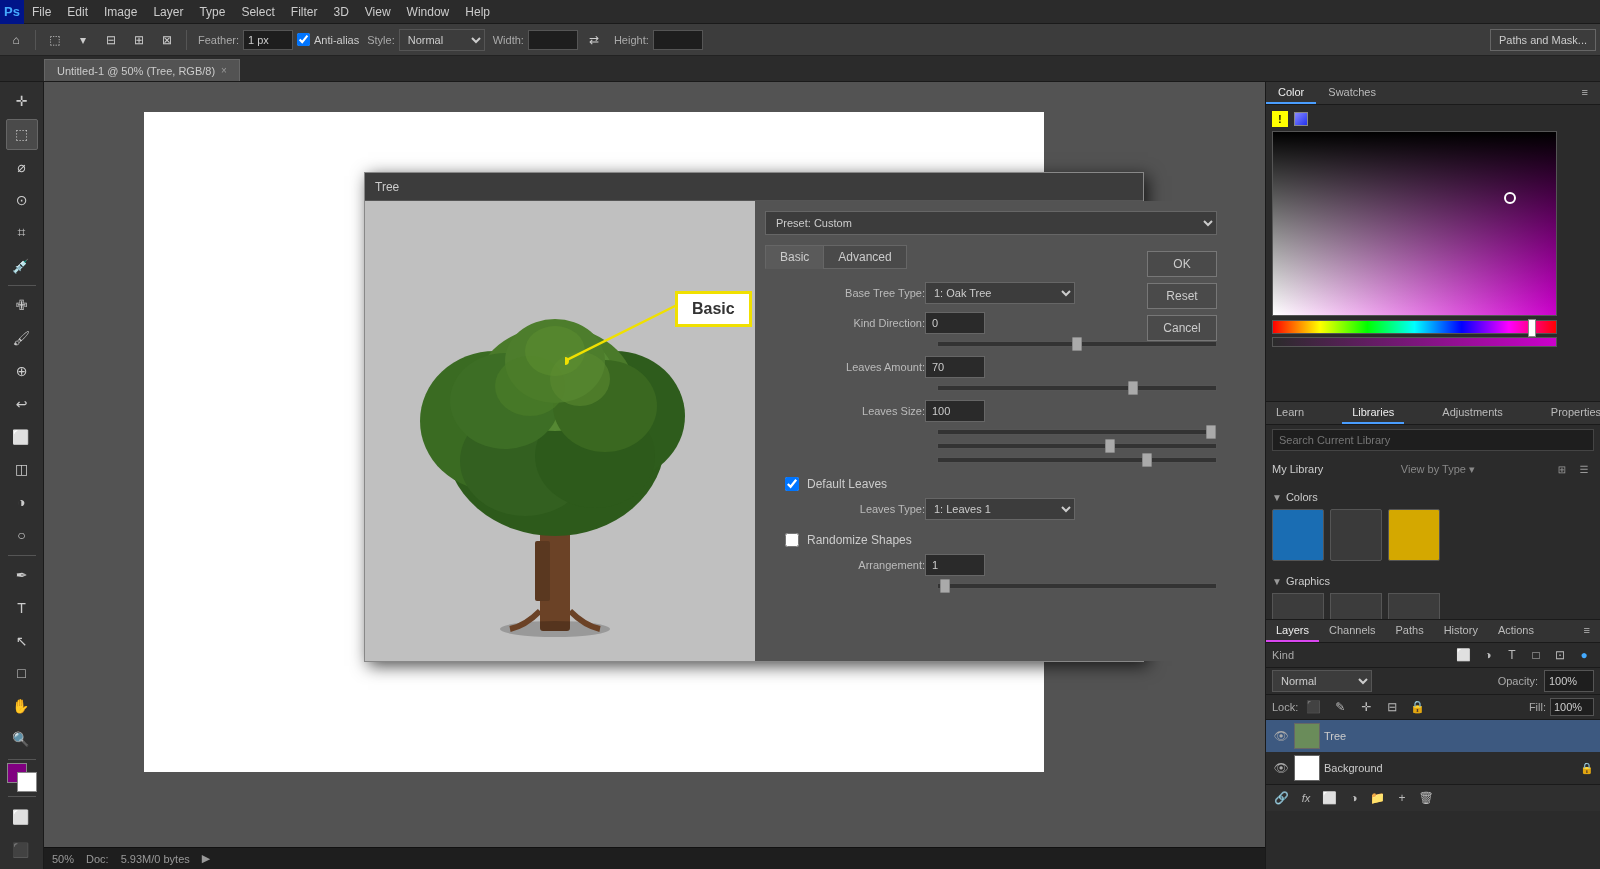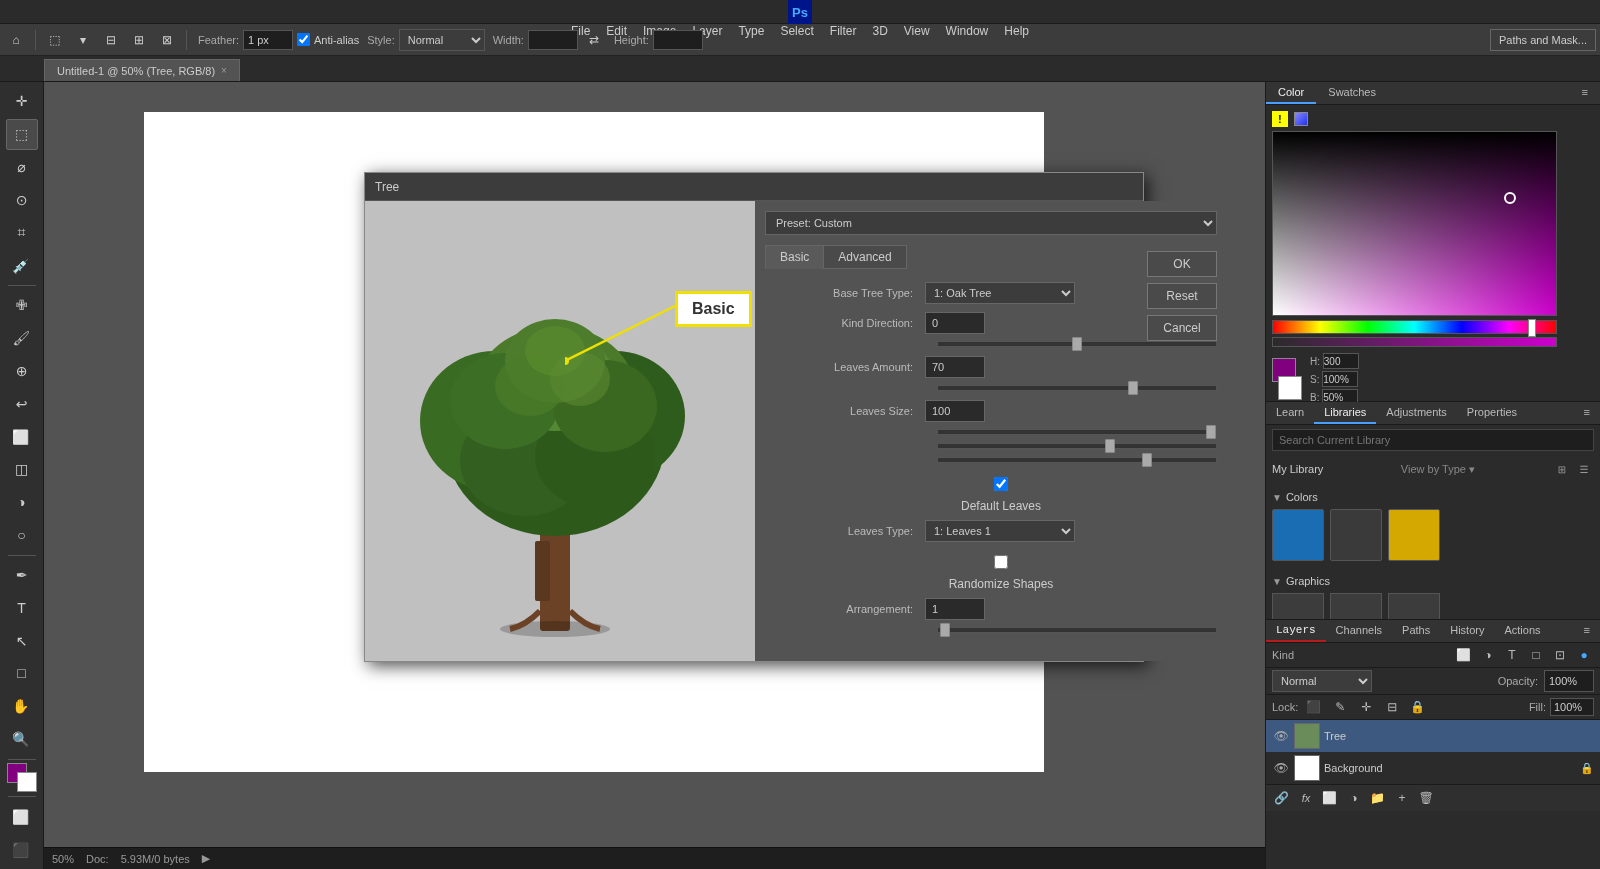--- a/index.html
+++ b/index.html
@@ -2,21 +2,20 @@
 <html><head>
   <meta charset="utf-8">
   <style>
     * { box-sizing: border-box; margin: 0; padding: 0; }
     body { width: 1600px; height: 869px; overflow: hidden; background: #535353; font-family: 'Arial', sans-serif; font-size: 12px; color: #ccc; }
 
     
     #menu-bar {
       width: 100%; height: 24px; background: #2b2b2b; display: flex; align-items: center;
       border-bottom: 1px solid #1a1a1a;
-      flex-direction: column;
     }
     .ps-logo { width: 24px; height: 24px; background: #001489; display: flex; align-items: center; justify-content: center; color: #4af; font-weight: bold; font-size: 13px; flex-shrink: 0; }
     .menu-items { display: flex; align-items: center; height: 100%; }
     .menu-item { padding: 0 8px; height: 100%; display: flex; align-items: center; color: #ccc; font-size: 12px; cursor: pointer; }
 
     
     #toolbar-top {
       width: 100%; height: 32px; background: #3c3c3c; display: flex; align-items: center;
       padding: 0 4px; gap: 4px; border-bottom: 1px solid #222;
     }
@@ -71,28 +70,28 @@
 
     .preset-row { display: flex; align-items: center; gap: 8px; margin-bottom: 10px; }
     .preset-select { flex: 1; height: 24px; background: #3c3c3c; border: 1px solid #666; color: #ccc; font-size: 11px; padding: 0 6px; }
 
     .tabs-row { display: flex; margin-bottom: 12px; gap: 0; }
     .dialog-tab { padding: 4px 14px; background: #4a4a4a; border: 1px solid #666; color: #ccc; font-size: 12px; cursor: pointer; }
     .dialog-tab.active { background: #5a5a5a; border-bottom-color: #5a5a5a; }
     .dialog-tab:first-child { border-right: none; }
 
     .ctrl-row { display: flex; align-items: center; margin-bottom: 6px; min-height: 24px; }
-    .ctrl-label { width: 160px; text-align: right; padding-right: 12px; color: #bbb; font-size: 11px; flex-shrink: 0; }
+    .ctrl-label { width: 160px; text-align: right; color: #bbb; font-size: 11px; flex-shrink: 0; }
     .ctrl-input { width: 60px; height: 22px; background: #2a2a2a; border: 1px solid #666; color: #ccc; font-size: 11px; padding: 0 6px; }
     .ctrl-dropdown { width: 150px; height: 22px; background: #3c3c3c; border: 1px solid #666; color: #ccc; font-size: 11px; padding: 0 4px; }
     .ctrl-slider-row { display: flex; align-items: center; margin-bottom: 8px; padding-left: 172px; }
     .ctrl-slider { width: 280px; height: 6px; background: #333; border: 1px solid #555; position: relative; cursor: pointer; }
     .slider-thumb { width: 10px; height: 14px; background: #aaa; border: 1px solid #888; position: absolute; top: -5px; cursor: grab; border-radius: 1px; }
 
-    .checkbox-row { display: flex; align-items: center; gap: 8px; padding: 6px 0 6px 20px; flex-direction: column; }
+    .checkbox-row { display: flex; align-items: center; gap: 8px; padding: 6px 0 6px 20px; }
     .ctrl-checkbox { width: 14px; height: 14px; cursor: pointer; }
 
     .dialog-btns { position: absolute; right: 10px; top: 50px; display: flex; flex-direction: column; gap: 6px; }
     .dialog-btn { width: 70px; height: 26px; background: #4a4a4a; border: 1px solid #777; color: #ccc; font-size: 12px; cursor: pointer; }
 
     
     #right-panel { width: 335px; height: 100%; background: #8b5cf6; border-left: 1px solid #1a1a1a; display: flex; flex-direction: column; }
 
     
     .right-top { height: 320px; background: #2b2b2b; border-bottom: 1px solid #1a1a1a; }
@@ -103,21 +102,21 @@
     .color-spectrum { width: 285px; height: 185px; background: linear-gradient(to bottom, black, transparent), linear-gradient(to right, white, #cc00cc); position: relative; border: 1px solid #555; }
     .spectrum-circle { width: 12px; height: 12px; border: 2px solid white; border-radius: 50%; position: absolute; right: 40px; top: 60px; }
     .hue-bar { width: 285px; height: 14px; background: linear-gradient(to right, #f00, #ff0, #0f0, #0ff, #00f, #f0f, #f00); margin-top: 4px; border: 1px solid #555; position: relative; }
     .hue-indicator { width: 8px; height: 18px; background: white; border: 1px solid #888; position: absolute; right: 20px; top: -2px; }
     .color-preview-row { display: flex; align-items: center; gap: 8px; margin-top: 6px; }
     .warn-icon { width: 16px; height: 16px; background: #ff0; display: flex; align-items: center; justify-content: center; color: black; font-size: 10px; font-weight: bold; cursor: pointer; }
     .color-cube { width: 14px; height: 14px; background: linear-gradient(135deg, #8888ff, #2233ee); border: 1px solid #888; cursor: pointer; }
 
     
     .libraries-section { flex: 1; background: #2b2b2b; overflow: hidden; }
-    .lib-top-tabs { display: flex; background: #333; border-bottom: 1px solid #1a1a1a; }
+    .lib-top-tabs { display: flex; background: #333; border-bottom: 1px solid #1a1a1a; gap: 28px; }
     .lib-tab { padding: 4px 10px; color: #bbb; font-size: 11px; cursor: pointer; }
     .lib-tab.active { color: #eee; border-bottom: 2px solid #4a9eff; }
     .lib-search { width: 100%; padding: 4px 6px; background: #1e1e1e; border: 1px solid #444; color: #ccc; font-size: 11px; display: block; }
     .lib-header { display: flex; align-items: center; padding: 4px 6px; justify-content: space-between; }
     .lib-title { color: #ccc; font-size: 11px; }
     .lib-view-btns { display: flex; gap: 2px; }
     .lib-view-btn { width: 20px; height: 20px; background: transparent; border: 1px solid transparent; color: #999; font-size: 10px; cursor: pointer; display: flex; align-items: center; justify-content: center; }
 
     
     .colors-section { padding: 6px; }
@@ -128,21 +127,21 @@
 
     
     .graphics-section { padding: 6px; }
     .graphic-swatches-row { display: flex; gap: 6px; }
     .lib-graphic-swatch { width: 52px; height: 52px; background: #3c3c3c; border: 1px solid #555; cursor: pointer; }
 
     
     #layers-panel { height: 250px; background: #2b2b2b; border-top: 1px solid #1a1a1a; flex-shrink: 0; }
     .layers-tabs { display: flex; background: #333; border-bottom: 1px solid #1a1a1a; }
     .layers-tab { padding: 4px 10px; color: #bbb; font-size: 11px; cursor: pointer; }
-    .layers-tab.active { color: #eee; border-bottom: 2px solid #b91c1c; font-family: Liberation Mono, monospace; }
+    .layers-tab.active { color: #eee; border-bottom: 2px solid #d946ef; }
     .layers-toolbar { display: flex; align-items: center; padding: 2px 6px; gap: 4px; background: #2b2b2b; border-bottom: 1px solid #1a1a1a; }
     .layers-icon-btn { width: 20px; height: 20px; background: transparent; border: 1px solid transparent; color: #bbb; font-size: 12px; cursor: pointer; display: flex; align-items: center; justify-content: center; }
     .lock-row { display: flex; align-items: center; padding: 2px 6px; gap: 6px; border-bottom: 1px solid #1a1a1a; }
     .lock-label { color: #aaa; font-size: 11px; }
     .fill-row { display: flex; align-items: center; gap: 4px; margin-left: auto; color: #aaa; font-size: 11px; }
     .fill-input { width: 44px; height: 18px; background: #1e1e1e; border: 1px solid #555; color: #ccc; font-size: 11px; padding: 0 3px; }
 
     .layer-row { display: flex; align-items: center; padding: 2px 6px; height: 32px; cursor: pointer; }
     .layer-row.selected { background: #3d5980; }
     .layer-vis { width: 18px; height: 18px; display: flex; align-items: center; justify-content: center; color: #aaa; font-size: 12px; cursor: pointer; }
@@ -433,31 +432,20 @@
         <div class="color-spectrum">
           <div class="spectrum-circle"></div>
         </div>
 
         <div class="hue-bar">
           <div class="hue-indicator"></div>
         </div>
 
         <div style="width:285px;height:10px;background:linear-gradient(to right,transparent,#cc00cc);margin-top:3px;border:1px solid #555;"></div>
 
-        <div class="color-preview-row">
-          <div style="display:flex;flex-direction:column;">
-            <div style="width:24px;height:24px;background:#800080;border:1px solid #888;"></div>
-            <div style="width:24px;height:24px;background:#ffffff;border:1px solid #888;margin-top:-6px;margin-left:6px;"></div>
-          </div>
-          <div style="display:flex;flex-direction:column;gap:2px;font-size:10px;color:#aaa;">
-            <div>H: <input style="width: 36px; height: 16px; background: rgb(30, 30, 30); border: 1px solid rgb(85, 85, 85); color: rgb(204, 204, 204); font-size: 10px;" value="300"></div>
-            <div>S: <input style="width: 36px; height: 16px; background: rgb(30, 30, 30); border: 1px solid rgb(85, 85, 85); color: rgb(204, 204, 204); font-size: 10px;" value="100%"></div>
-            <div>B: <input style="width: 36px; height: 16px; background: rgb(30, 30, 30); border: 1px solid rgb(85, 85, 85); color: rgb(204, 204, 204); font-size: 10px;" value="50%"></div>
-          </div>
-        </div>
       </div>
     </div>
 
     <div class="libraries-section">
       <div class="lib-top-tabs">
         <div class="lib-tab">Learn</div>
         <div class="lib-tab active">Libraries</div>
         <div class="lib-tab">Adjustments</div>
         <div class="lib-tab">Properties</div>
         <div style="flex:1"></div>

